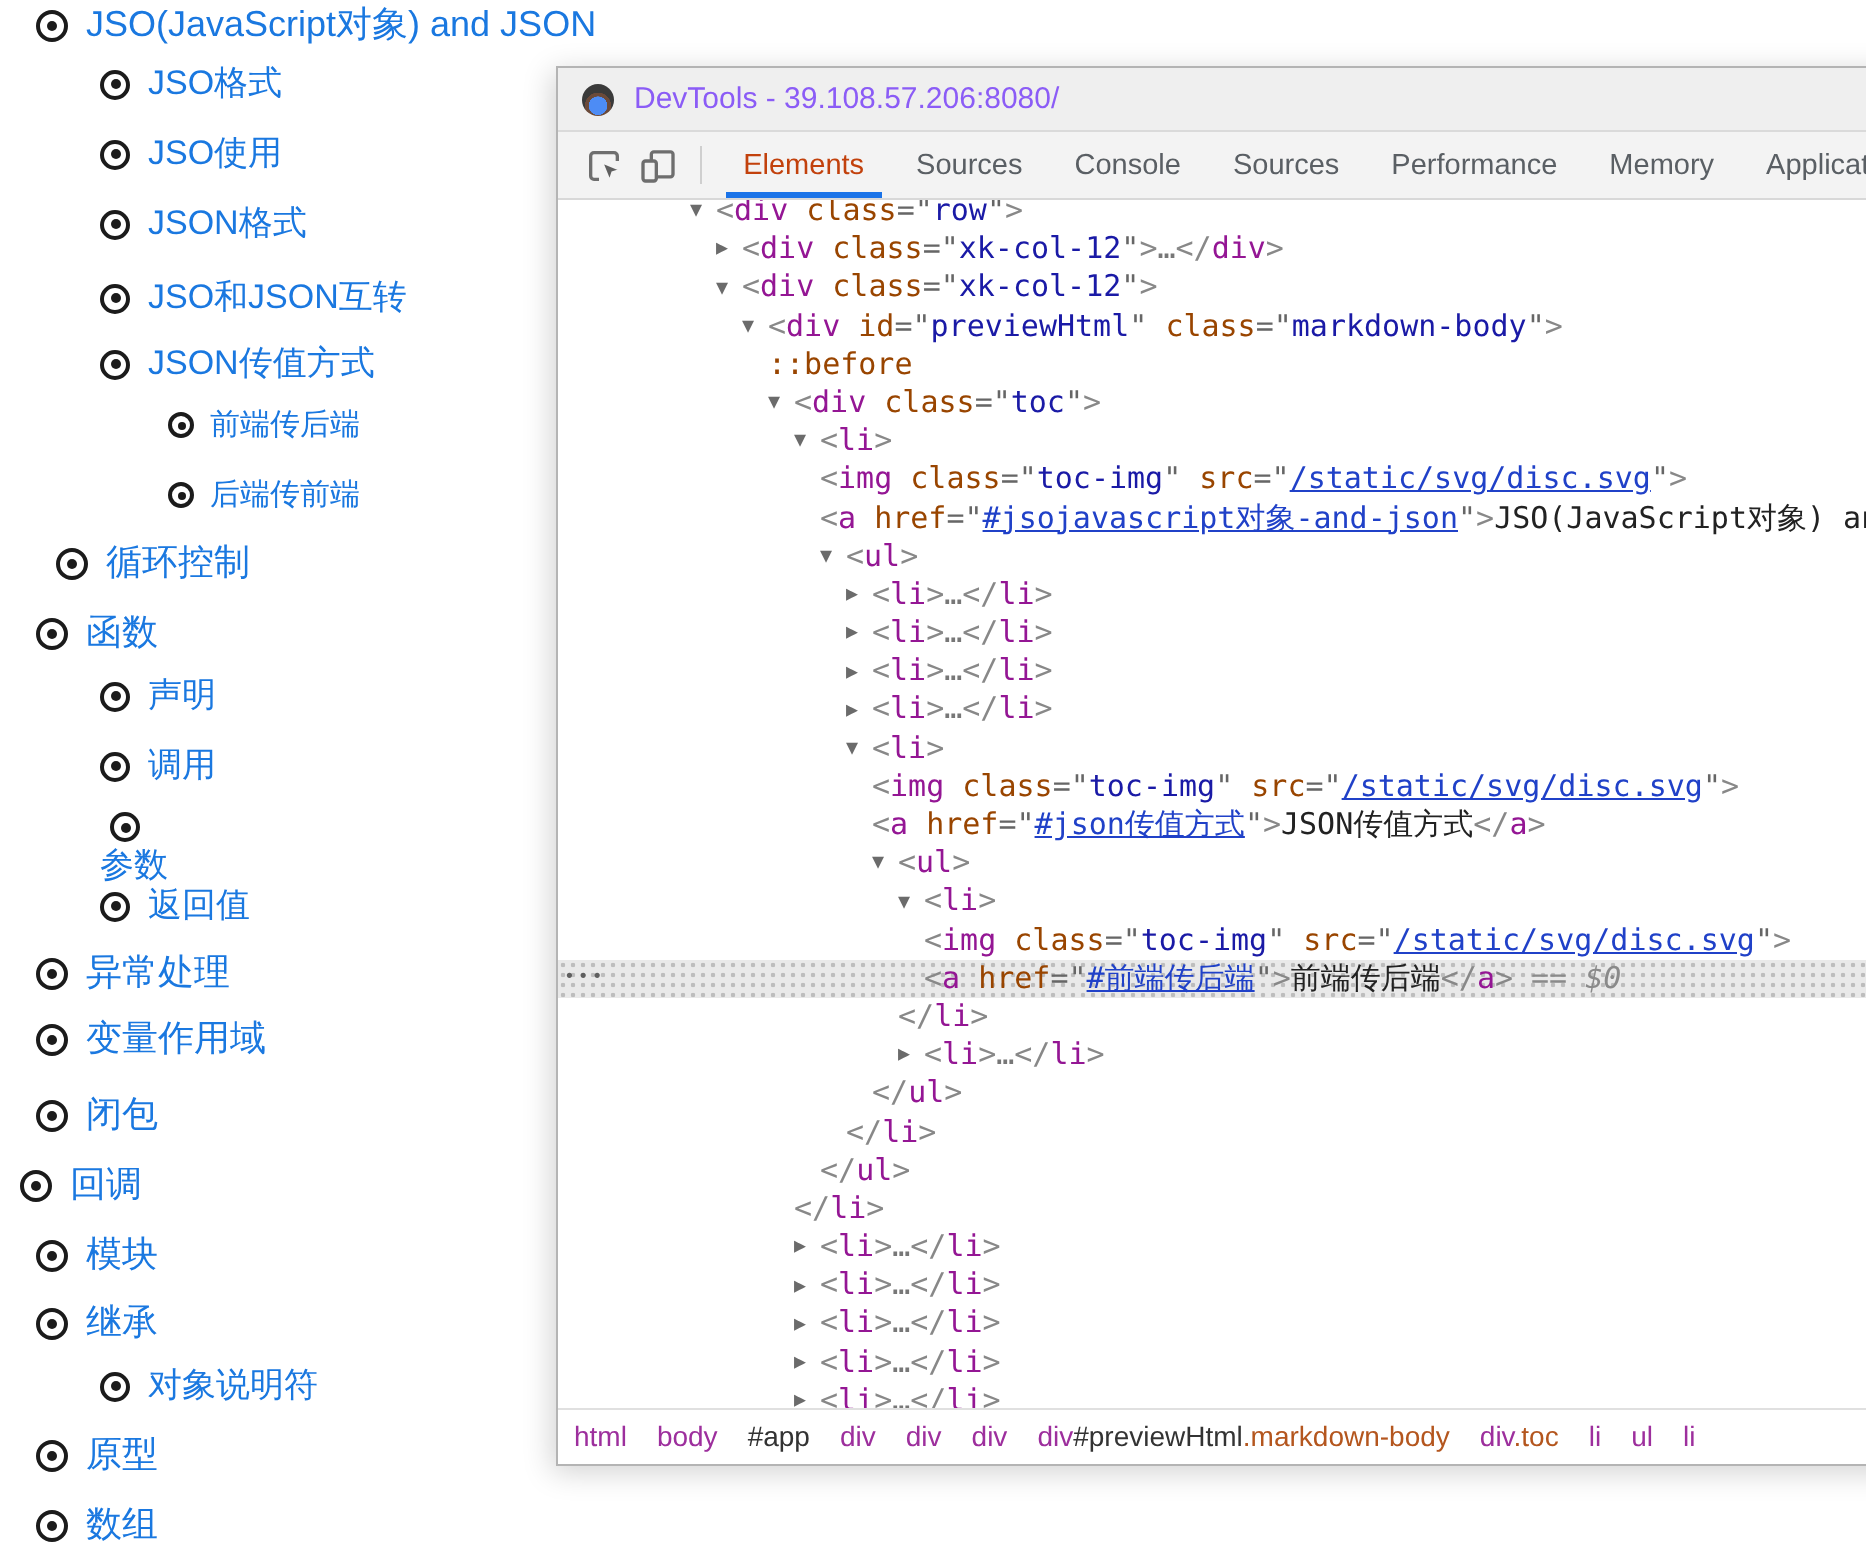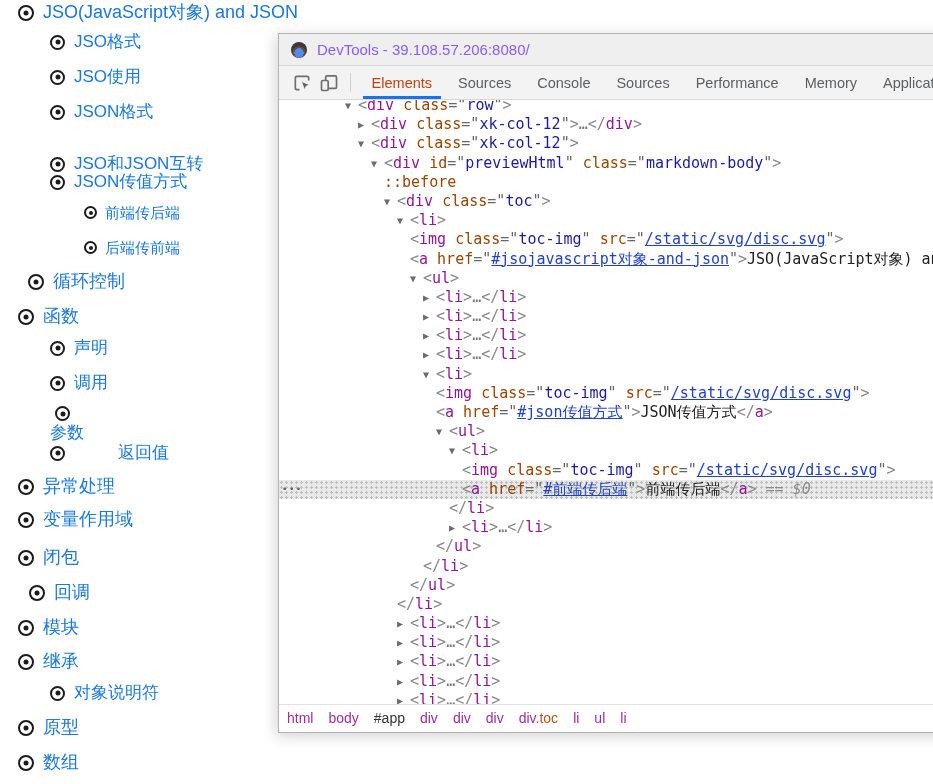--- a/index.html
+++ b/index.html
@@ -81,21 +81,21 @@
       <a>JSO格式</a>
     </div>
     <div class="toc-item lv1" style="left: 50px; top: 65px;">
       <span class="disc"></span>
       <a>JSO使用</a>
     </div>
     <div class="toc-item lv1" style="left: 50px; top: 100px;">
       <span class="disc"></span>
       <a>JSON格式</a>
     </div>
-    <div class="toc-item lv1" style="left: 50px; top: 152px;">
+    <div class="toc-item lv1" style="left: 50px; top: 137px;">
       <span class="disc"></span>
       <a>JSO和JSON互转</a>
     </div>
     <div class="toc-item lv1" style="left: 50px; top: 170px;">
       <span class="disc"></span>
       <a>JSON传值方式</a>
     </div>
     <div class="toc-item lv2" style="left: 84px; top: 202px;">
       <span class="disc"></span>
       <a>前端传后端</a>
@@ -117,37 +117,37 @@
       <a>声明</a>
     </div>
     <div class="toc-item lv1" style="left: 50px; top: 371px;">
       <span class="disc"></span>
       <a>调用</a>
     </div>
     <div class="toc-item lv1" style="left: 50px; top: 406px; flex-direction: column;">
       <span class="disc"></span>
       <a>参数</a>
     </div>
-    <div class="toc-item lv1" style="left: 50px; top: 441px; gap: 44px;">
+    <div class="toc-item lv1" style="left: 50px; top: 441px;">
       <span class="disc"></span>
       <a>返回值</a>
     </div>
     <div class="toc-item lv0" style="left: 18px; top: 474px;">
       <span class="disc"></span>
       <a>异常处理</a>
     </div>
     <div class="toc-item lv0" style="left: 18px; top: 507px;">
       <span class="disc"></span>
       <a>变量作用域</a>
     </div>
     <div class="toc-item lv0" style="left: 18px; top: 545px;">
       <span class="disc"></span>
       <a>闭包</a>
     </div>
-    <div class="toc-item lv0" style="left: 29px; top: 580px;">
+    <div class="toc-item lv0" style="left: 10px; top: 580px;">
       <span class="disc"></span>
       <a>回调</a>
     </div>
     <div class="toc-item lv0" style="left: 18px; top: 615px;">
       <span class="disc"></span>
       <a>模块</a>
     </div>
     <div class="toc-item lv0" style="left: 18px; top: 649px;">
       <span class="disc"></span>
       <a>继承</a>
@@ -232,18 +232,19 @@
       <div class="trow" style="padding-left: 118px;"><span class="arrow">▶</span><span class="c-b">&lt;</span><span class="c-t">li</span><span class="c-b">&gt;</span><span class="c-d">…</span><span class="c-b">&lt;/</span><span class="c-t">li</span><span class="c-b">&gt;</span></div>
     </div>
 
   <div id="crumbs">
       <span class="crumb"><span class="cr-g">html</span></span>
       <span class="crumb"><span class="cr-g">body</span></span>
       <span class="crumb"><span class="cr-k">#app</span></span>
       <span class="crumb"><span class="cr-g">div</span></span>
       <span class="crumb"><span class="cr-g">div</span></span>
       <span class="crumb"><span class="cr-g">div</span></span>
+      <span class="crumb"><span class="cr-g">div</span><span class="cr-k">#previewHtml</span><span class="cr-c">.markdown-body</span></span>
       <span class="crumb"><span class="cr-g">div</span><span class="cr-c">.toc</span></span>
       <span class="crumb"><span class="cr-g">li</span></span>
       <span class="crumb"><span class="cr-g">ul</span></span>
       <span class="crumb"><span class="cr-g">li</span></span>
     </div>
 </div>
 
 </body></html>

